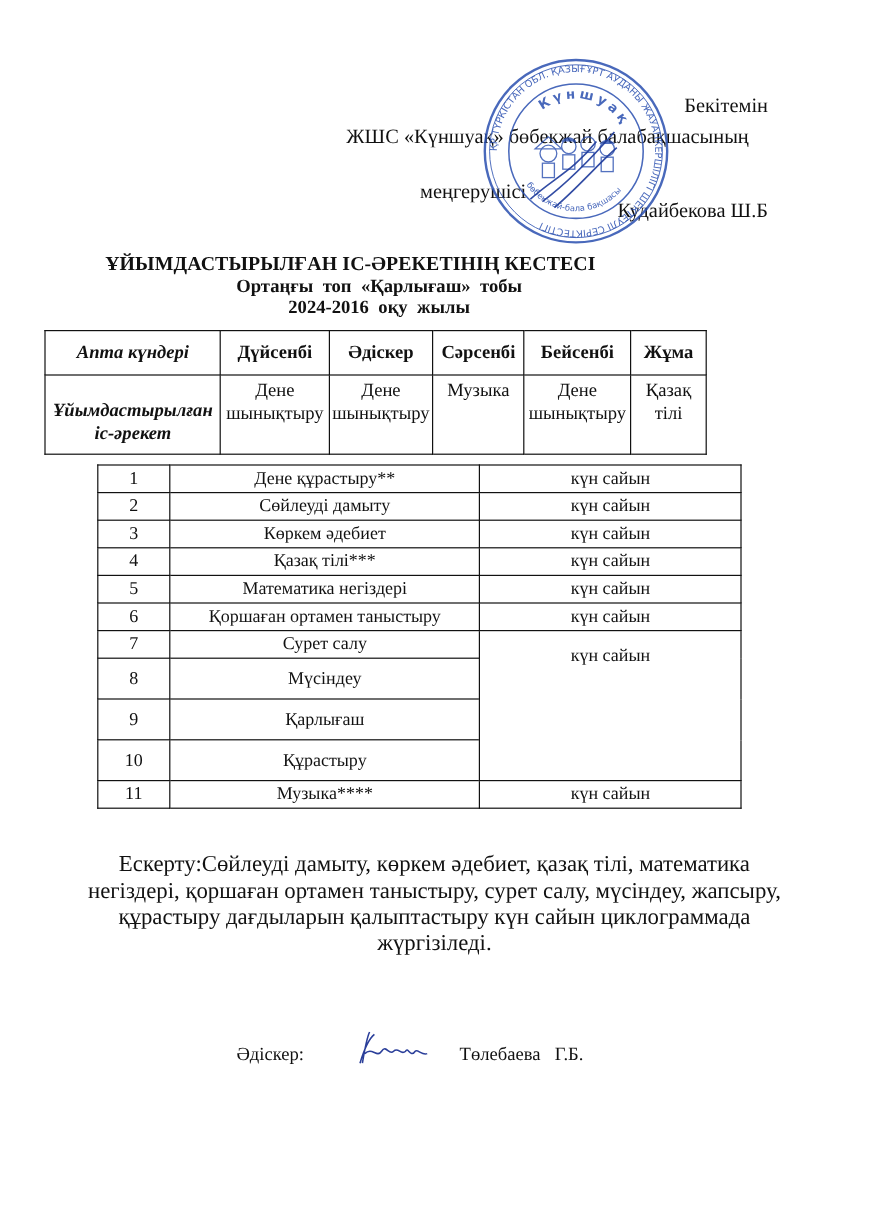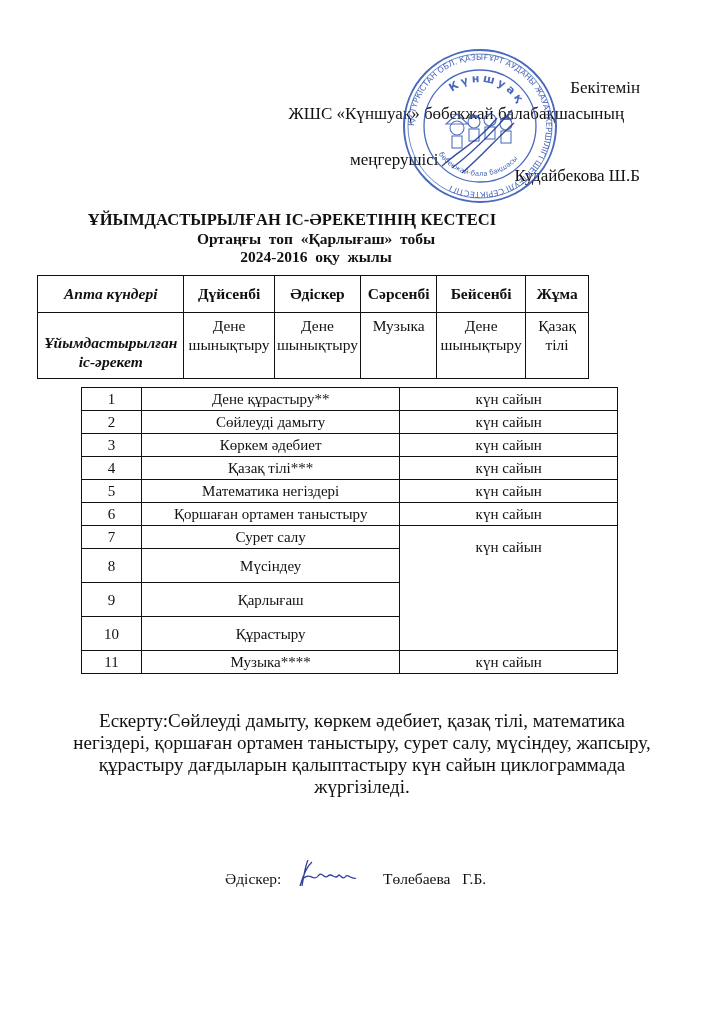--- a/index.html
+++ b/index.html
@@ -31,21 +31,21 @@
   .schedule .act td.rowhead { font-weight: bold; font-style: italic; vertical-align: middle; padding-top: 12px; }
 
   .subjects { left: 81px; top: 387px; width: 537px; }
   .subjects td { font-size: 15px; height: 22px; line-height: 18px; }
   .subjects tr.tall td { height: 33px; }
   .subjects td.freq-merged { vertical-align: top; padding-top: 12px; }
 
   .note { left: 60px; width: 604px; top: 710px; text-align: center; font-size: 19px; line-height: 22px; }
 
   .sign-row { left: 197px; top: 870px; font-size: 15.5px; white-space: nowrap; }
-  .sign-label { position: absolute; left: 0; top: 0; margin-left: 28px; }
+  .sign-label { position: absolute; left: 0; top: 0; }
   .signature { position: absolute; left: 97px; top: -14px; width: 64px; height: 36px; }
   .sign-name { position: absolute; left: 186px; top: 0; word-spacing: 8px; }
 </style>
 </head>
 <body>
 
 <div class="abs approve approve-1">Бекітемін</div>
 <div class="abs approve approve-2">ЖШС  «Күншуақ» бөбекжай балабақшасының</div>
 <div class="abs approve approve-3">меңгерушісі</div>
 <div class="abs approve approve-4">Кудайбекова Ш.Б</div>

